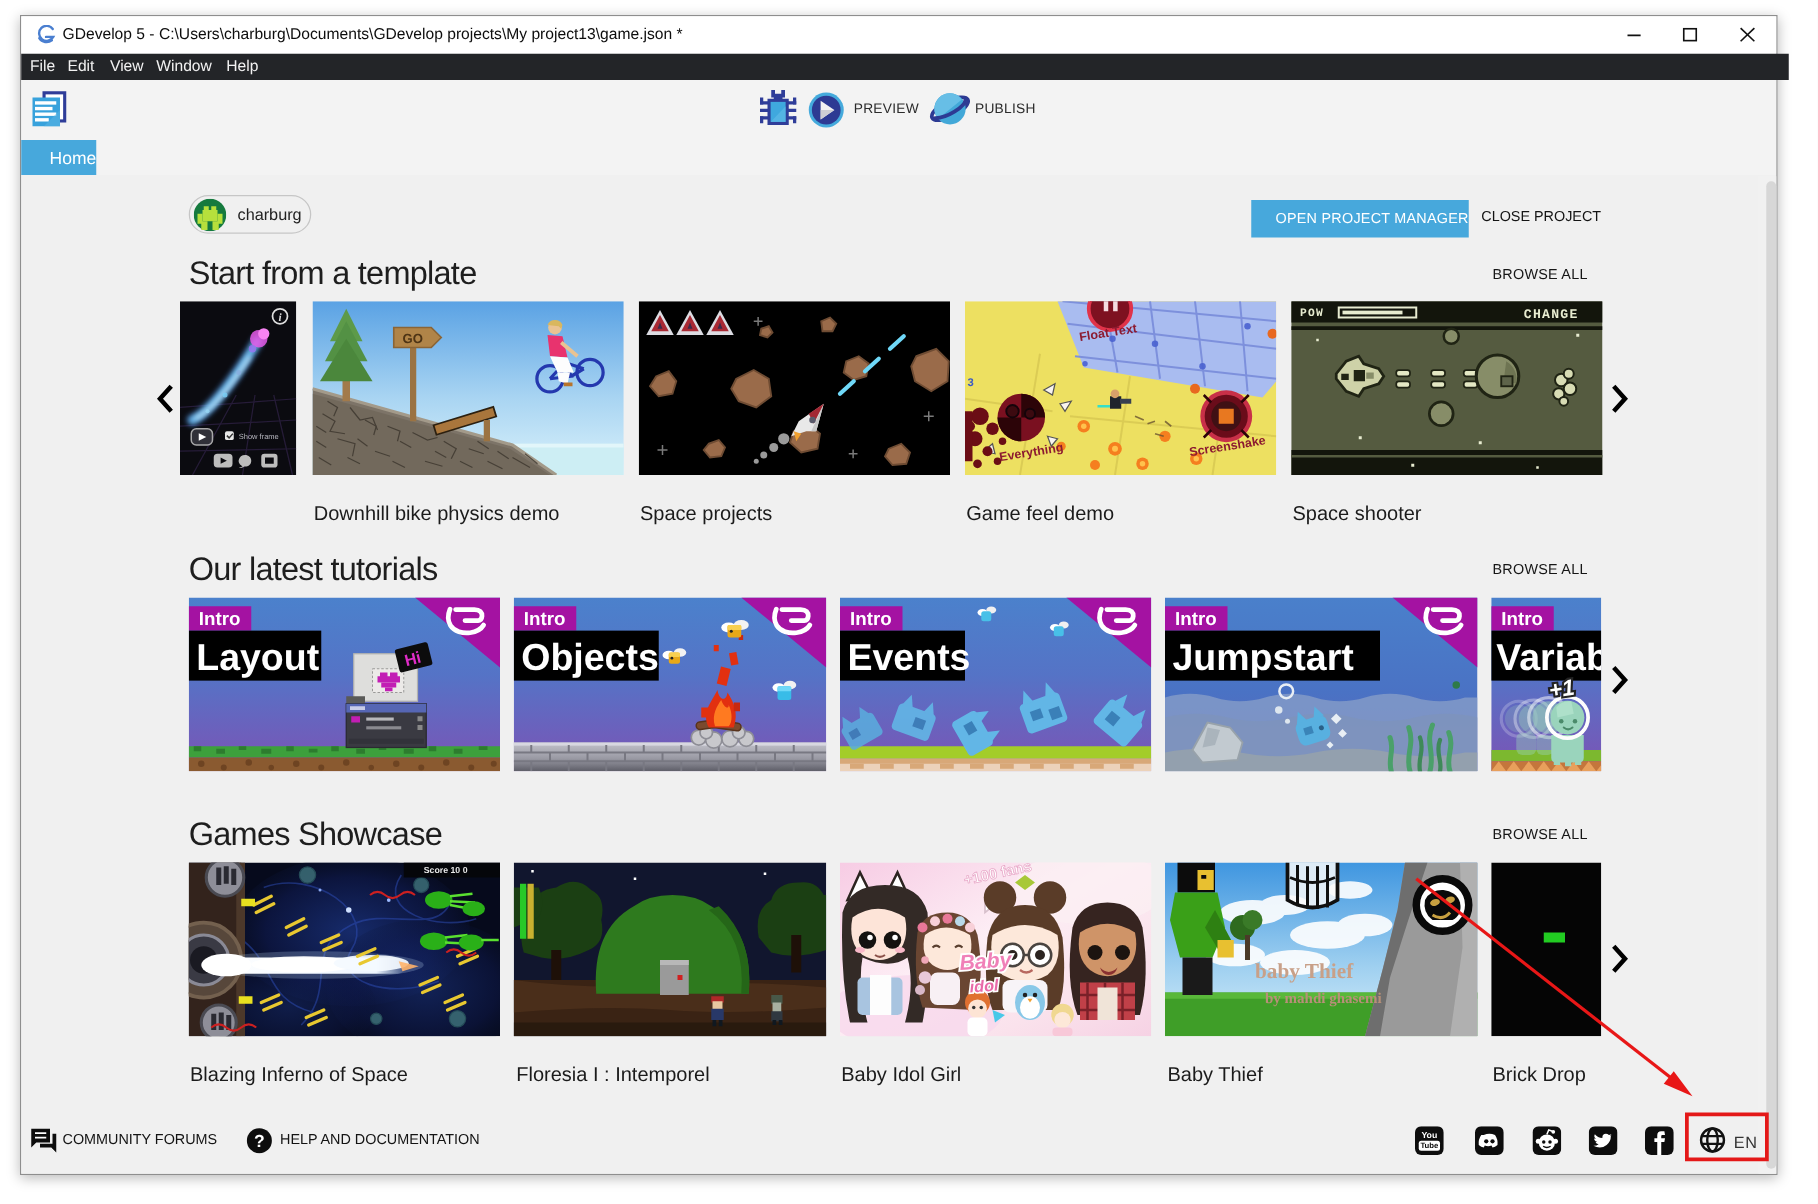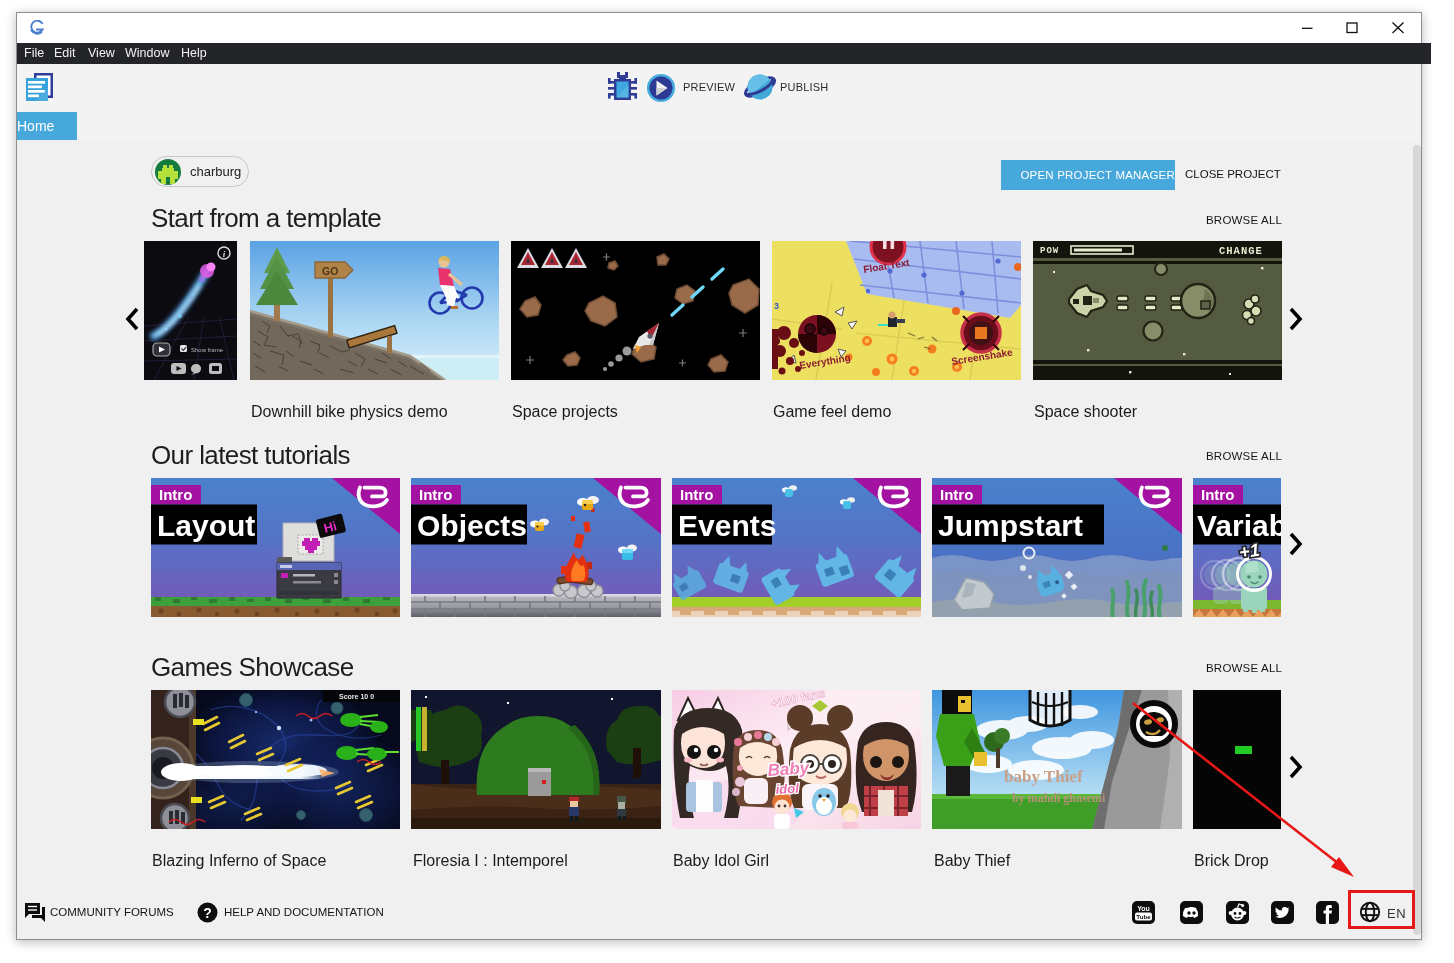--- a/index.html
+++ b/index.html
@@ -6,45 +6,46 @@
   html,body { width:1454px; height:963px; background:#fff; font-family:"Liberation Sans", sans-serif; overflow:hidden; }
   #canvas { position:absolute; top:0; left:0; width:1454px; height:963px; }
   .abs { position:absolute; }
   #win { left:16px; top:12px; width:1406px; height:928px; background:#f1f1f1; border:1px solid #8e8e8e; box-shadow:0 2px 10px rgba(0,0,0,.28); }
   #titlebar { left:17px; top:13px; width:1404px; height:30px; background:#ffffff; }
   #title-text { left:50px; top:20px; font-size:12.5px; color:#0d0d0d; }
   #menubar { left:17px; top:43px; width:1414px; height:21px; background:#232528; color:#f2f2f2; font-size:12.5px; }
   .menu-item { position:absolute; top:3px; }
   #toolbar { left:17px; top:64px; width:1404px; height:48px; background:#f3f3f3; }
   #tabrow { left:17px; top:112px; width:1404px; height:28px; background:#f3f3f3; }
-  #hometab { left:17px; top:112px; width:60px; height:28px; background:#47a8dc; color:#fff; font-size:14px; text-align:left; line-height:28px; }
+  #hometab { left:17px; top:112px; width:60px; height:28px; background:#47a8dc; color:#fff; font-size:14px; text-align:right; line-height:28px; }
   #content { left:17px; top:140px; width:1404px; height:799px; background:#f0f0f0; }
   .tool-label { font-size:11px; color:#2b2b2b; letter-spacing:.2px; }
   .chip { left:151px; top:156px; width:98px; height:31px; border:1px solid #c6c6c6; border-radius:16px; }
   .chip-text { left:190px; top:164px; font-size:13px; color:#222; }
   .btn-blue { left:1001px; top:160px; width:174px; height:30px; background:#47a8dc; color:#fff; font-size:11.5px; letter-spacing:.2px; text-align:right; line-height:30px; }
   .flat-label { font-size:11.5px; color:#141414; letter-spacing:0px; }
   h2.sec { position:absolute; font-size:26px; font-weight:400; color:#1e1e1e; letter-spacing:-0.6px; }
-  .browse { position:absolute; font-size:11.5px; color:#161616; letter-spacing:.2px;margin-left:12px; }
+  .browse { position:absolute; font-size:11.5px; color:#161616; letter-spacing:.2px; }
   .caption { position:absolute; font-size:16px; color:#1b1b1b; letter-spacing:0px;margin-top:14px; }
   .card { position:absolute; overflow:hidden; }
   #scrollbar { left:1407px; top:141px; width:14px; height:798px; background:#f1f1f1; }
   #scrollthumb { left:1413px; top:145px; width:8px; height:790px; background:#d7d7d7; border-radius:4px; }
   #redbox { left:1348px; top:890px; width:67px; height:39px; border:3px solid #e41818; }
 </style>
 </head>
 <body>
 <div id="canvas">
   <div class="abs" id="win"></div>
   <div class="abs" id="titlebar"></div>
 
   <svg class="abs" style="left:29px;top:20px" width="16" height="16" viewBox="0 0 16 16">
     <path d="M13.2 3.2 A6 6 0 1 0 13.6 9.5 L7.8 9.5" fill="none" stroke="#4a7fd0" stroke-width="1.9" stroke-linecap="round"></path>
     <path d="M2.4 10.5 A7 7 0 0 0 12.5 12.3" fill="none" stroke="#4a7fd0" stroke-width="1.9" stroke-linecap="round"></path>
   </svg>
+  <div class="abs" id="title-text">GDevelop 5 - C:\Users\charburg\Documents\GDevelop projects\My project13\game.json *</div>
 
   <svg class="abs" style="left:1296px;top:17px" width="115" height="22" viewBox="0 0 115 22">
     <line x1="6" y1="11.3" x2="16.5" y2="11.3" stroke="#111" stroke-width="1.3"></line>
     <rect x="51" y="6" width="10" height="9.5" fill="none" stroke="#111" stroke-width="1.3"></rect>
     <line x1="96.5" y1="5.5" x2="107.5" y2="16" stroke="#111" stroke-width="1.3"></line>
     <line x1="107.5" y1="5.5" x2="96.5" y2="16" stroke="#111" stroke-width="1.3"></line>
   </svg>
   <div class="abs" id="menubar">
     <span class="menu-item" style="left:7px">File</span>
     <span class="menu-item" style="left:37px">Edit</span>

